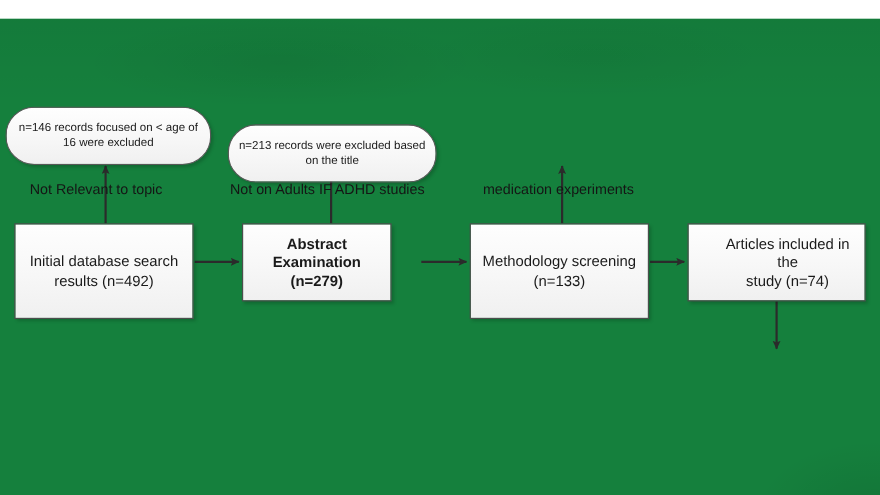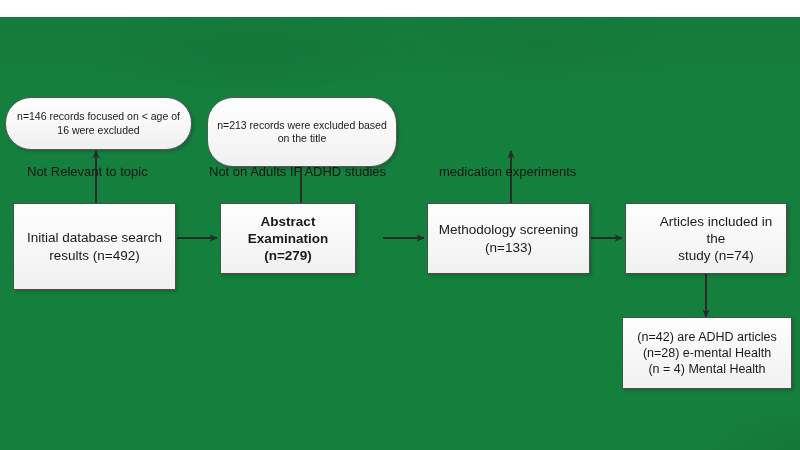--- a/index.html
+++ b/index.html
@@ -120,21 +120,21 @@
     <g stroke="#2b2b2b" stroke-width="2" fill="none" marker-end="url(#arrowEnd)">
       <line x1="706" y1="257" x2="706" y2="300"></line>
     </g>
   </svg>
 
   <div class="node rounded" style="left:5px; top:80px; width:187px; height:53px;">
     <span class="txt">n=146 records focused on &lt; age of
 16 were excluded</span>
   </div>
 
-  <div class="node rounded" style="left:207px; top:80px; width:190px; height:70px;">
+  <div class="node rounded" style="left:207px; top:96px; width:190px; height:53px;">
     <span class="txt">n=213 records were excluded based
 on the title</span>
   </div>
 
 
   <div class="edge-label" style="left:27px; top:148px;">Not Relevant to topic</div>
 
   <div class="edge-label" style="left:439px; top:148px;">medication experiments</div>
 
   <div class="edge-label" style="left:209px; top:148px;">Not on Adults IF ADHD studies</div>
@@ -142,29 +142,24 @@
   <div class="node process" style="left:13px; top:186px; width:163px; height:87px;">
     <span class="txt">Initial database search
 results (n=492)</span>
   </div>
 
   <div class="node process" style="left:220px; top:186px; width:136px; height:71px;font-weight:bold;">
     <span class="txt">Abstract Examination
 (n=279)</span>
   </div>
 
-  <div class="node process" style="left:427px; top:186px; width:163px; height:71px;">
+  <div class="node process" style="left:427px; top:186px; width:163px; height:87px;">
     <span class="txt">Methodology screening
 (n=133)</span>
   </div>
 
   <div class="node process" style="left:625px; top:186px; width:162px; height:71px;padding-left:20px;">
     <span class="txt">Articles included in the
 study  (n=74)</span>
   </div>
 
-  <div class="node result" style="left:622px; top:300px; width:170px; height:72px;">
-    <span class="txt">(n=42) are ADHD articles
-(n=28) e-mental Health
-(n = 4) Mental Health</span>
-  </div>
 
 </div>
 
 </body></html>

